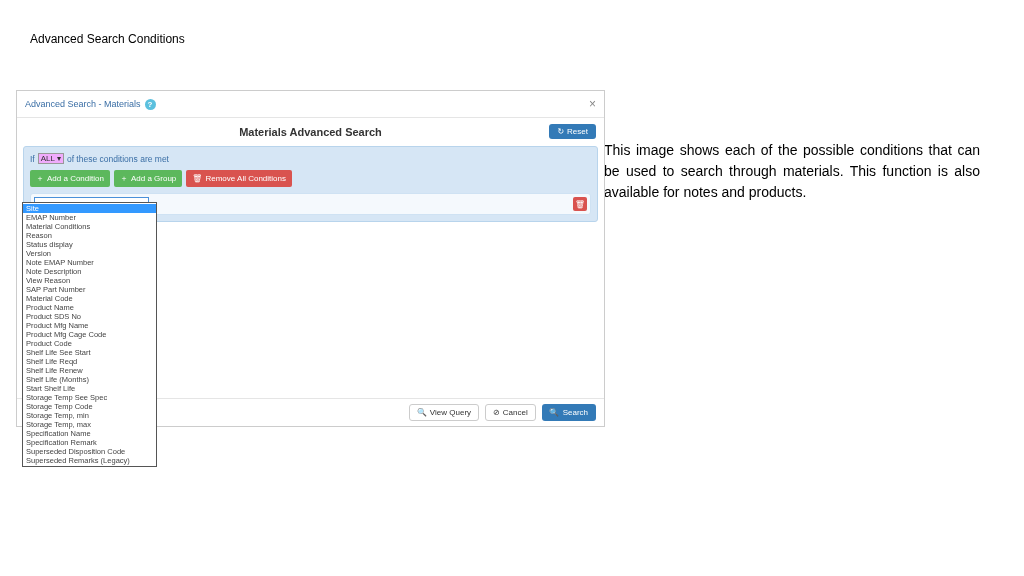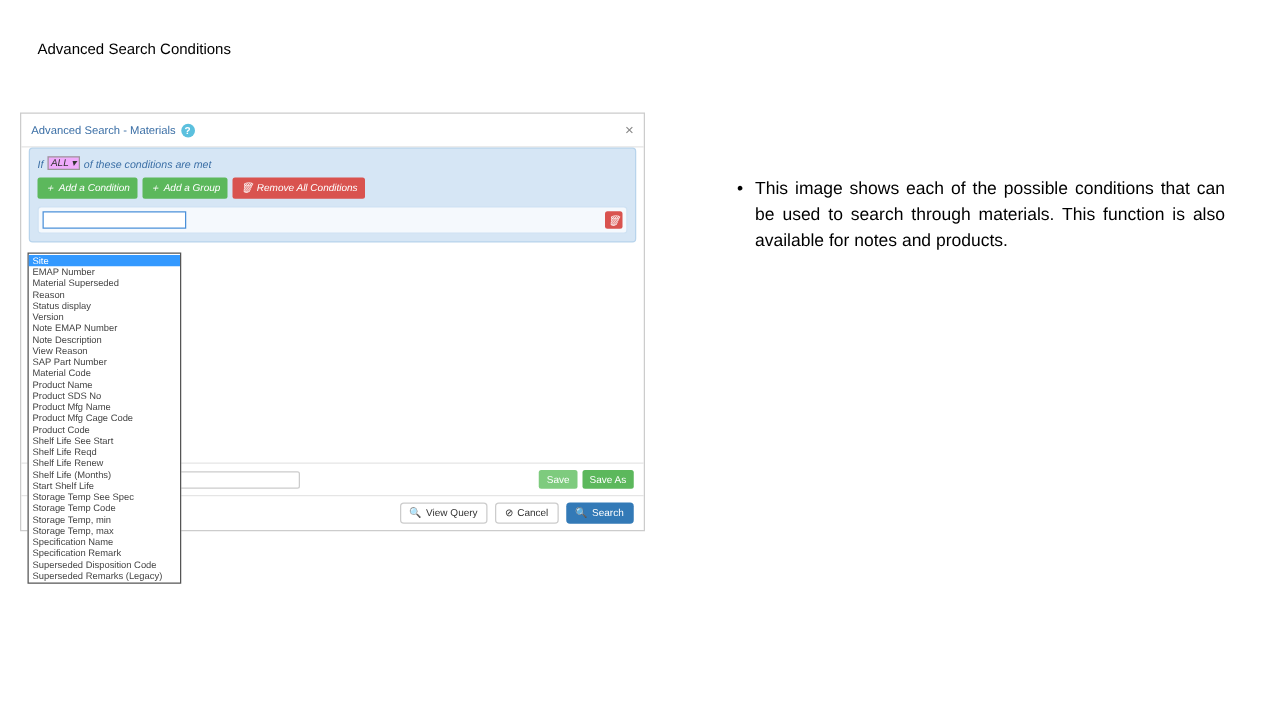--- a/index.html
+++ b/index.html
@@ -26,21 +26,21 @@
     font-size: 14px;
     line-height: 1.5;
     text-align: justify;
   }
   .bullet-row { display: flex; }
   .bullet-dot { width: 24px; flex-shrink: 0; text-align: center; }
   .modal {
     position: absolute;
     top: 90px;
     left: 16px;
-    width: 500px;
+    width: 589px;
     border: 1px solid #ccc;
     background: #fff;
     font-size: 9px;
   }
   .modal-header {
     padding: 6px 8px;
     border-bottom: 1px solid #e5e5e5;
     display: flex;
     align-items: center;
     justify-content: space-between;
@@ -63,21 +63,20 @@
     background:#337ab7; color:#fff; border-radius:3px;
     padding: 3px 8px; font-size:8px; display:flex; align-items:center; gap:3px;
   }
   .cond-area {
     margin: 0 6px 6px 6px;
     background:#d6e6f5;
     border:1px solid #b8d4ec;
     border-radius:3px;
     padding:6px;
     min-height: 70px;
-    font-style: italic;
   }
   .cond-line { color:#3a6ea5; font-size:8.5px; display:flex; align-items:center; gap:3px; margin-bottom:6px;}
   .mini-select {
     background:#f0abfc; border:1px solid #999; padding:0 2px; font-size:8px; color:#333;
   }
   .btn-row { display:flex; gap:4px; margin-bottom:6px;}
   .btn { border-radius:2px; padding:3px 6px; font-size:8px; color:#fff; display:flex; align-items:center; gap:3px;}
   .btn-green { background:#5cb85c; }
   .btn-red { background:#d9534f; }
   .cond-row {
@@ -91,21 +90,21 @@
   }
   .trash-btn {
     position:absolute; right:3px; top:3px;
     width:14px; height:14px; background:#d9534f; border-radius:2px;
     display:flex;align-items:center;justify-content:center;color:#fff;font-size:8px;
   }
   .dropdown {
     position:absolute;
     top: 202px;
     left: 22px;
-    width: 123px;
+    width: 135px;
     background:#fff;
     border:1px solid #555;
     font-size:7.5px;
     line-height:1.2;
     color:#444;
     z-index:10;
     padding: 1px 0;
   }
   .dropdown .opt { padding: 0 3px; white-space:nowrap; overflow:hidden; }
   .dropdown .opt.sel { background:#3399ff; color:#fff; }
@@ -148,20 +147,27 @@
 
 <div class="modal">
   <div class="modal-header">
     <div class="title-left">
       <span>Advanced Search - Materials</span>
       <span class="help-badge">?</span>
     </div>
     <span class="close-x">×</span>
   </div>
 
+  <div class="modal-subbar">
+    <span class="modal-subtitle">Materials Advanced Search</span>
+    <div class="reset-btn">
+      <span class="icon">↻</span>
+      <span>Reset</span>
+    </div>
+  </div>
 
   <div class="cond-area">
     <div class="cond-line">
       <span>If</span>
       <span class="mini-select">
         <span>ALL</span>
         <span>▾</span>
       </span>
       <span>of these conditions are met</span>
     </div>
@@ -182,51 +188,41 @@
     <div class="cond-row">
       <div class="cond-select-open"></div>
       <div class="trash-btn">
         <span>🗑</span>
       </div>
     </div>
   </div>
 
   <div style="height:170px"></div>
 
-  <div class="footer-bar">
-    <div class="footer-left">
-      <span class="q-label">Qu</span>
-      <div class="q-input"></div>
-    </div>
-    <div class="footer-right">
-      <div class="save-btn">Save</div>
-      <div class="save-btn" style="background:#5cb85c">Save As</div>
-    </div>
-  </div>
 
   <div class="footer-bar2">
     <div class="btn-outline">
       <span class="icon">🔍</span>
       <span>View Query</span>
     </div>
     <div class="btn-outline">
       <span class="icon">⊘</span>
       <span>Cancel</span>
     </div>
     <div class="btn-primary">
       <span class="icon">🔍</span>
       <span>Search</span>
     </div>
   </div>
 </div>
 
 <div class="dropdown" id="dropdown">
     <div class="opt sel">Site</div>
     <div class="opt">EMAP Number</div>
-    <div class="opt">Material Superseded</div>
+    <div class="opt">Material Conditions</div>
     <div class="opt">Reason</div>
     <div class="opt">Status display</div>
     <div class="opt">Version</div>
     <div class="opt">Note EMAP Number</div>
     <div class="opt">Note Description</div>
     <div class="opt">View Reason</div>
     <div class="opt">SAP Part Number</div>
     <div class="opt">Material Code</div>
     <div class="opt">Product Name</div>
     <div class="opt">Product SDS No</div>

